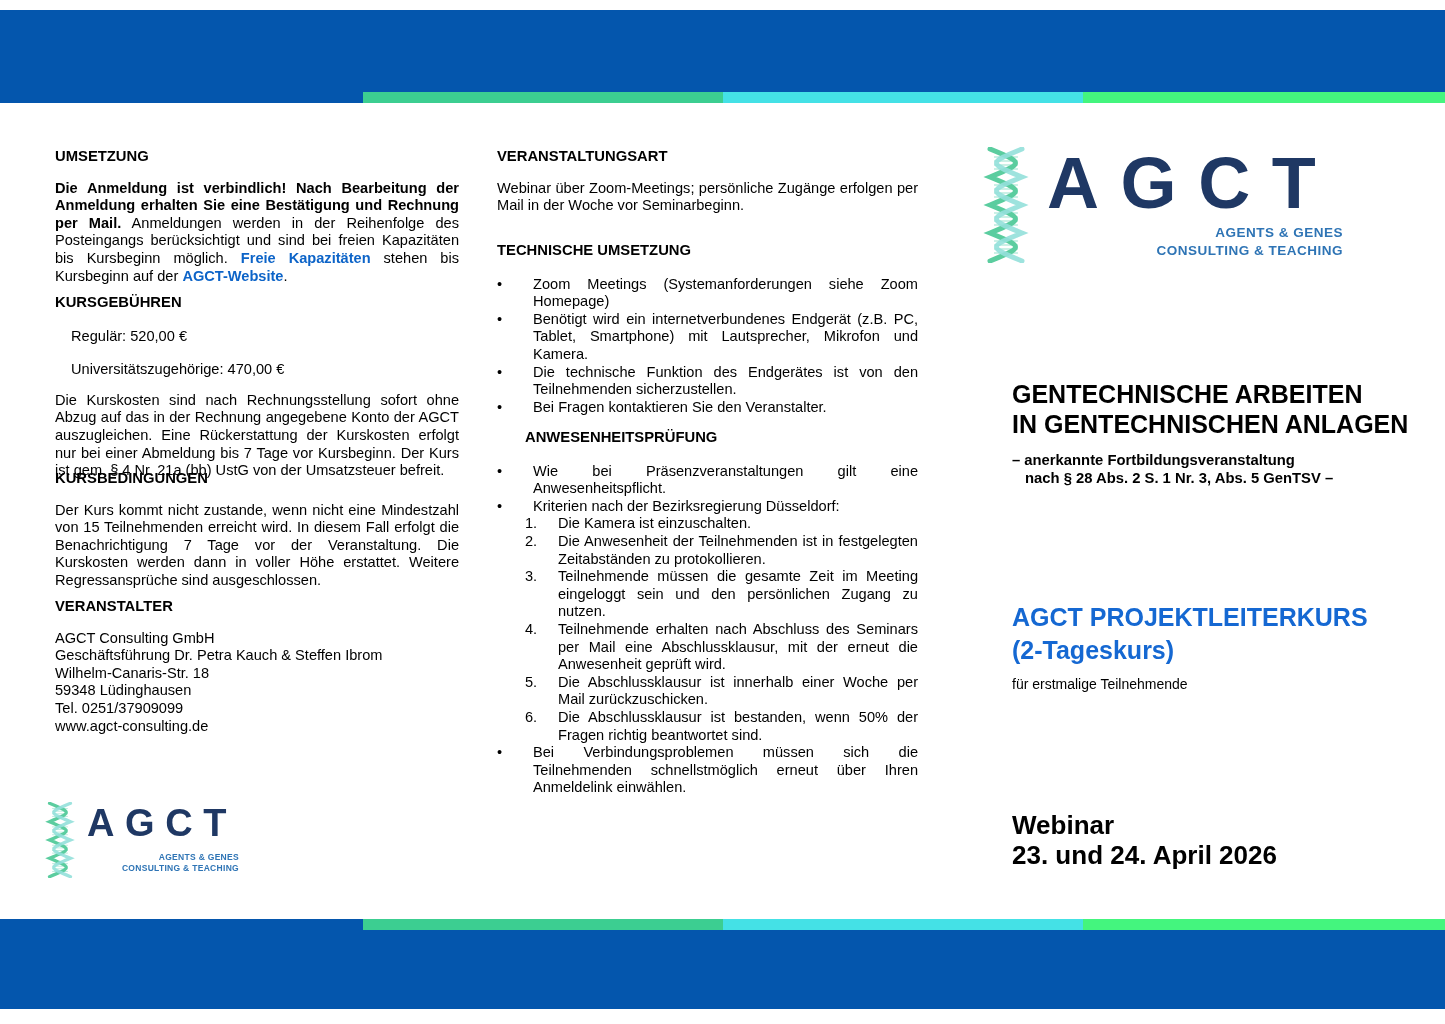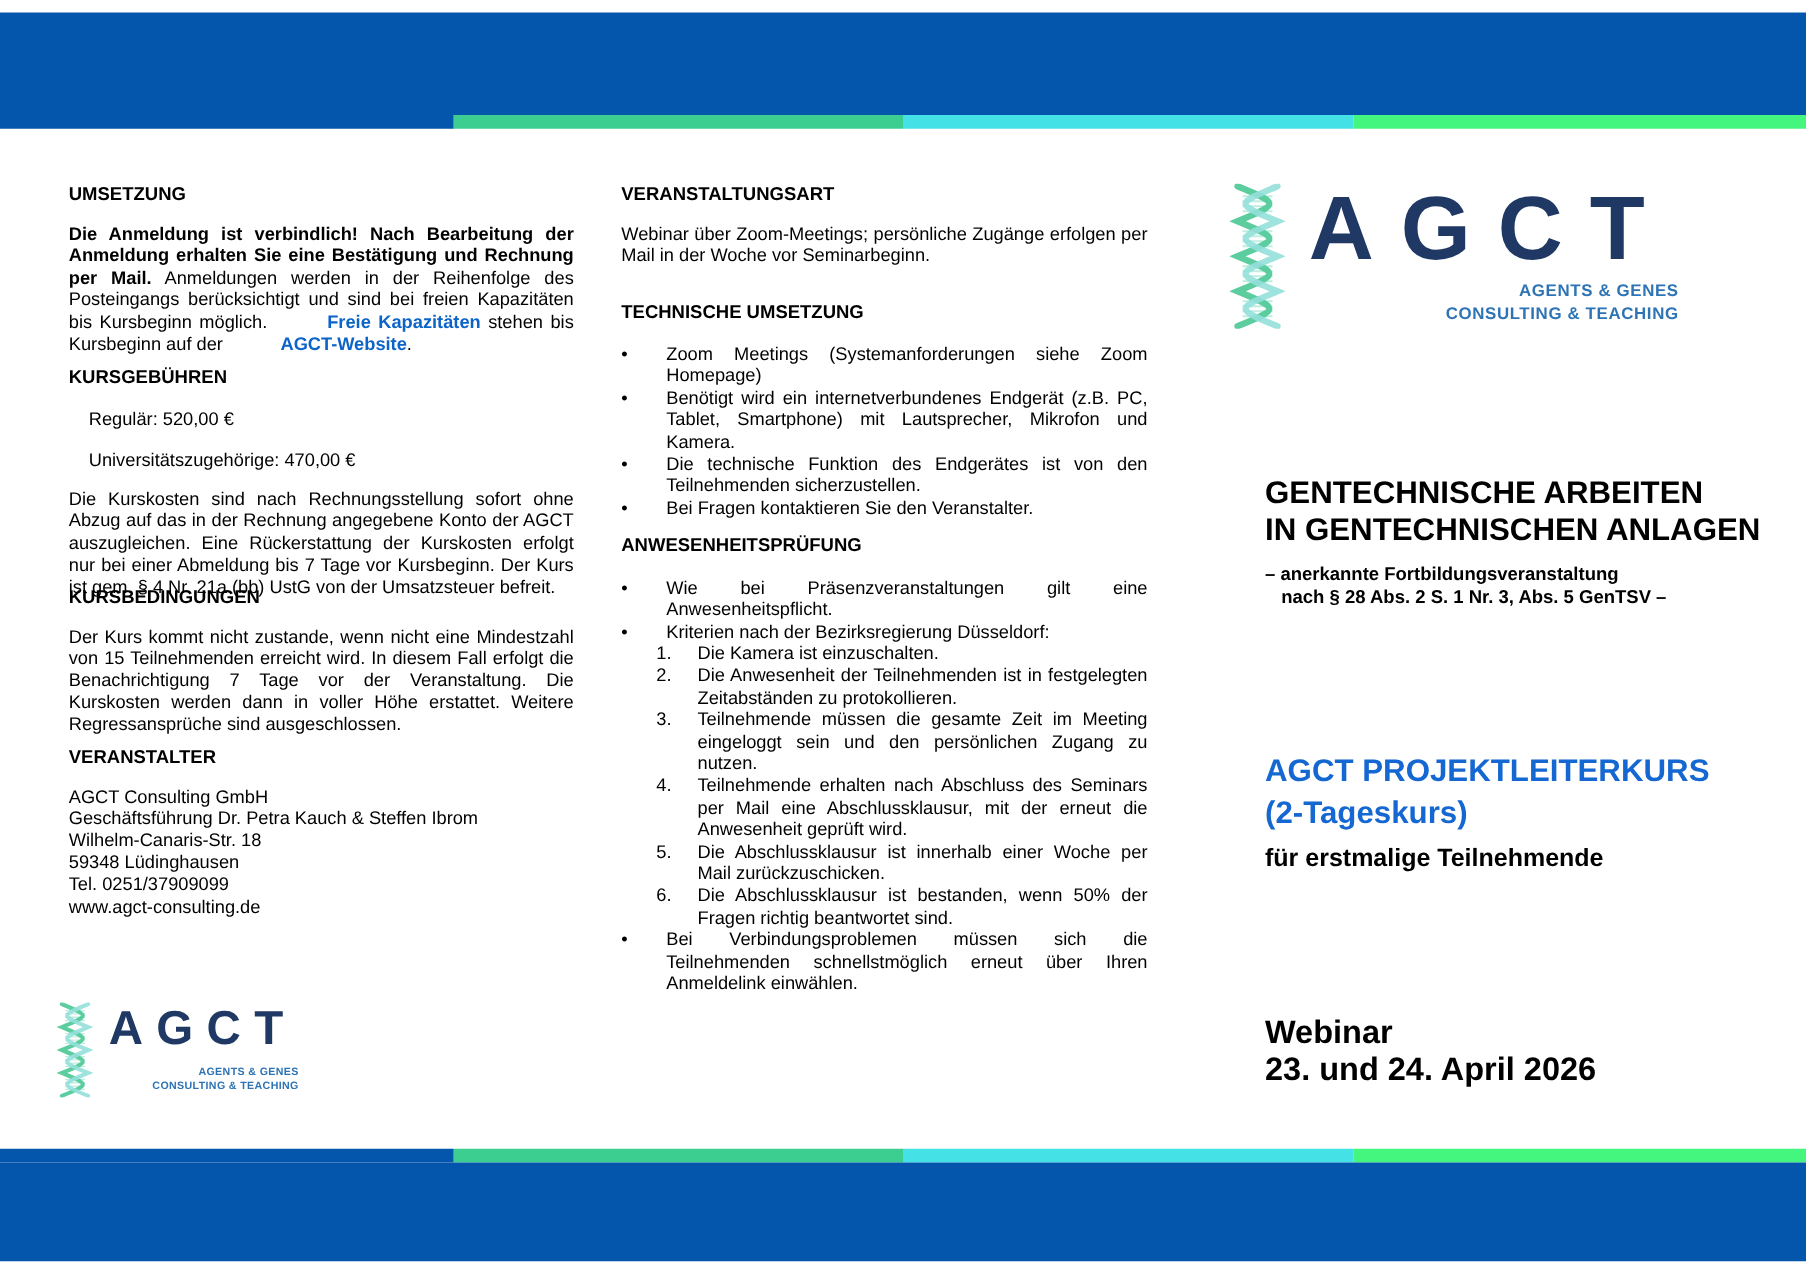--- a/index.html
+++ b/index.html
@@ -18,37 +18,37 @@
   .seg4{left:1083px;width:362px;background:var(--stripe_bright_green);}
 
   
   .col{position:absolute;top:148px;font-size:14.6px;line-height:17.6px;}
   .col-left{left:55px;width:404px;}
   .col-mid{left:497px;width:421px;}
   .sec-block{position:absolute;left:0;width:100%;}
   .sec-h{font-size:14.8px;font-weight:bold;margin:0 0 14px 0;}
   .just{text-align:justify;margin:0;}
   .plain{margin:16px;}
-  .link{color:var(--link_blue);font-weight:bold;margin-left:42px;}
+  .link{color:var(--link_blue);font-weight:bold;}
 
   
   .bullet-row{display:flex;align-items:flex-start;}
   .bullet-glyph{width:36px;flex:0 0 36px;}
   .bullet-text{flex:1;text-align:justify;}
   .num-row{display:flex;align-items:flex-start;padding-left:28px;}
   .num{width:33px;flex:0 0 33px;}
   .num-text{flex:1;text-align:justify;}
 
   
   .rblock{position:absolute;left:1012px;width:420px;}
   .headline{top:379px;font-size:25px;line-height:30px;font-weight:bold;}
   .subtitle{top:451px;font-size:14.8px;line-height:18px;font-weight:bold;}
   .subtitle-indent{padding-left:13px;}
   .course{top:601px;font-size:25px;line-height:33px;font-weight:bold;color:var(--course_blue);}
-  .note{top:676px;font-size:20px;font-weight:bold;}
+  .note{top:676px;font-size:14px;font-weight:normal;}
   .dates{top:810px;font-size:26px;line-height:30px;font-weight:bold;}
 
   
   .logo{position:absolute;}
   .logo-big{left:983px;top:145px;width:360px;height:122px;}
   .logo-small{left:45px;top:800px;width:194px;height:84px;}
   .helix{position:absolute;left:0;top:2px;}
   .logo-letters{position:absolute;font-weight:bold;color:var(--logo_navy);line-height:1;white-space:nowrap;}
   .logo-big .logo-letters{left:64px;top:2px;font-size:72px;letter-spacing:0.30em;}
   .logo-small .logo-letters{left:42px;top:4px;font-size:38px;letter-spacing:0.28em;}
@@ -122,21 +122,21 @@
         <span class="bullet-glyph">•</span>
         <span class="bullet-text">Die technische Funktion des Endgerätes ist von den Teilnehmenden sicherzustellen.</span>
       </div>
       <div class="bullet-row">
         <span class="bullet-glyph">•</span>
         <span class="bullet-text">Bei Fragen kontaktieren Sie den Veranstalter.</span>
       </div>
     </div>
 
     <div class="sec-block" style="top:281px;">
-      <div class="sec-h" style="margin-bottom:16px;">ANWESENHEITSPRÜFUNG</div>
+      <div class="sec-h" style="margin-bottom:16px;margin-left:28px;">ANWESENHEITSPRÜFUNG</div>
       <div class="bullet-row">
         <span class="bullet-glyph">•</span>
         <span class="bullet-text">Wie bei Präsenzveranstaltungen gilt eine Anwesenheitspflicht.</span>
       </div>
       <div class="bullet-row">
         <span class="bullet-glyph">•</span>
         <span class="bullet-text">Kriterien nach der Bezirksregierung Düsseldorf:</span>
       </div>
       <div class="num-row">
         <span class="num">1.</span>

